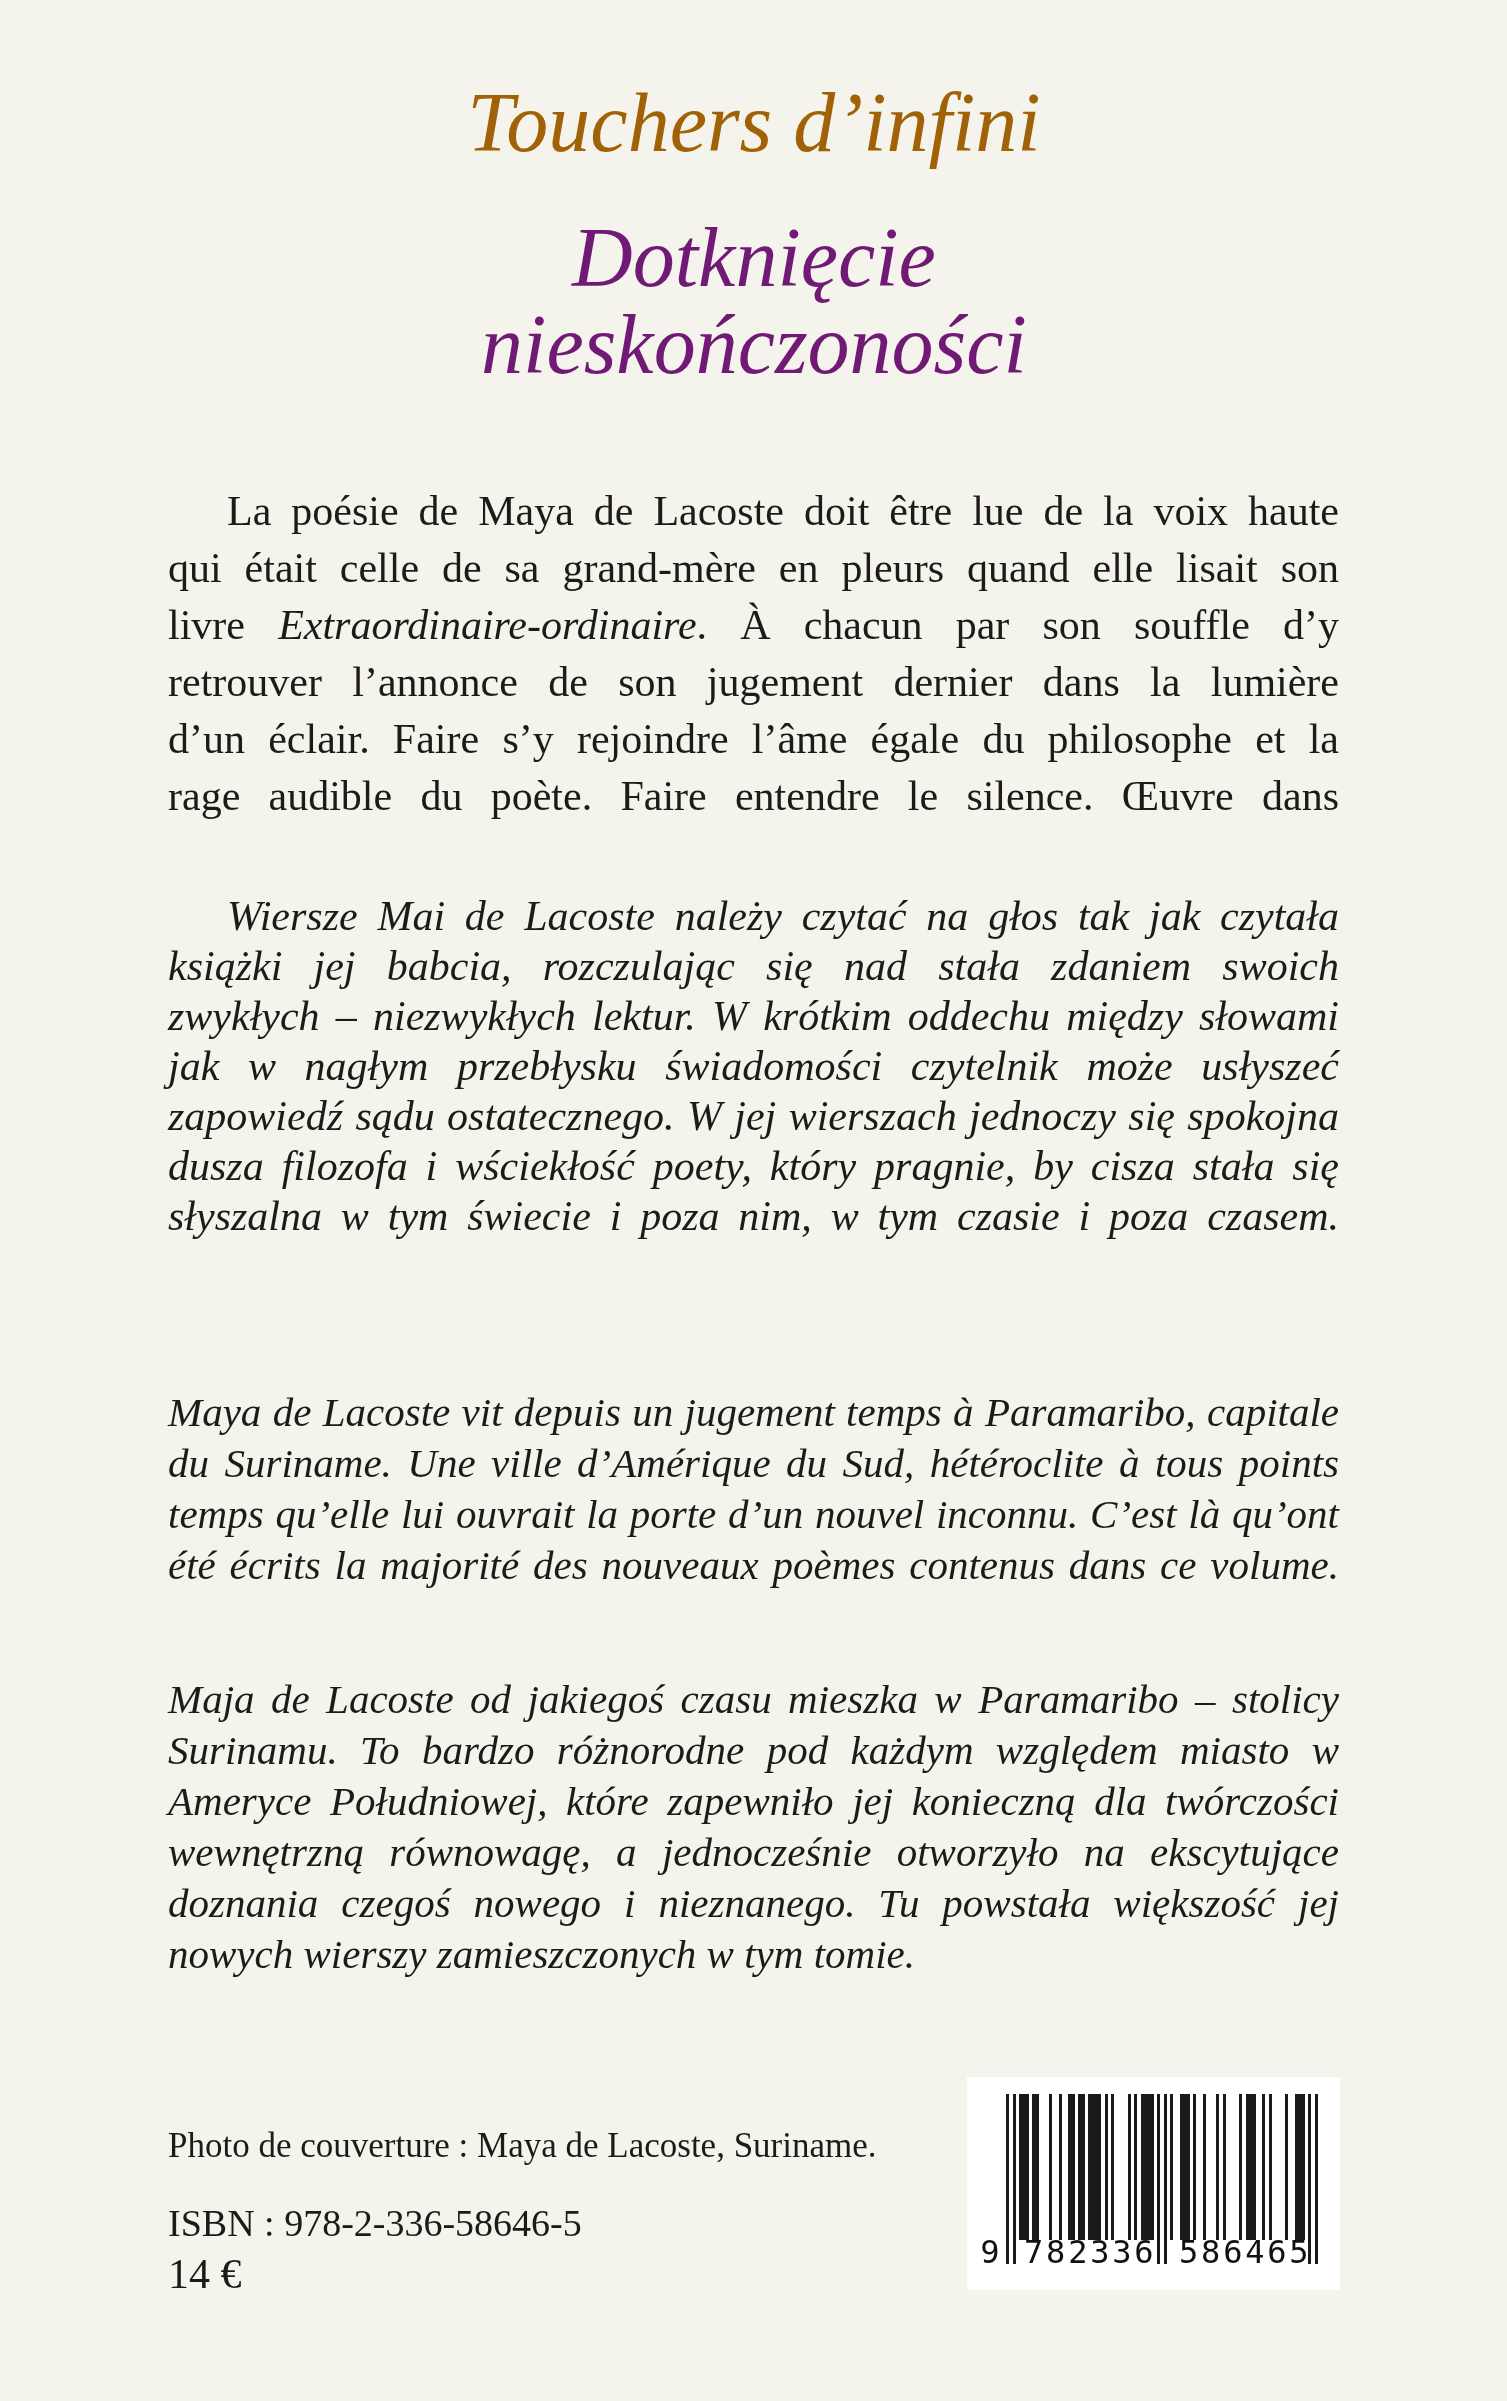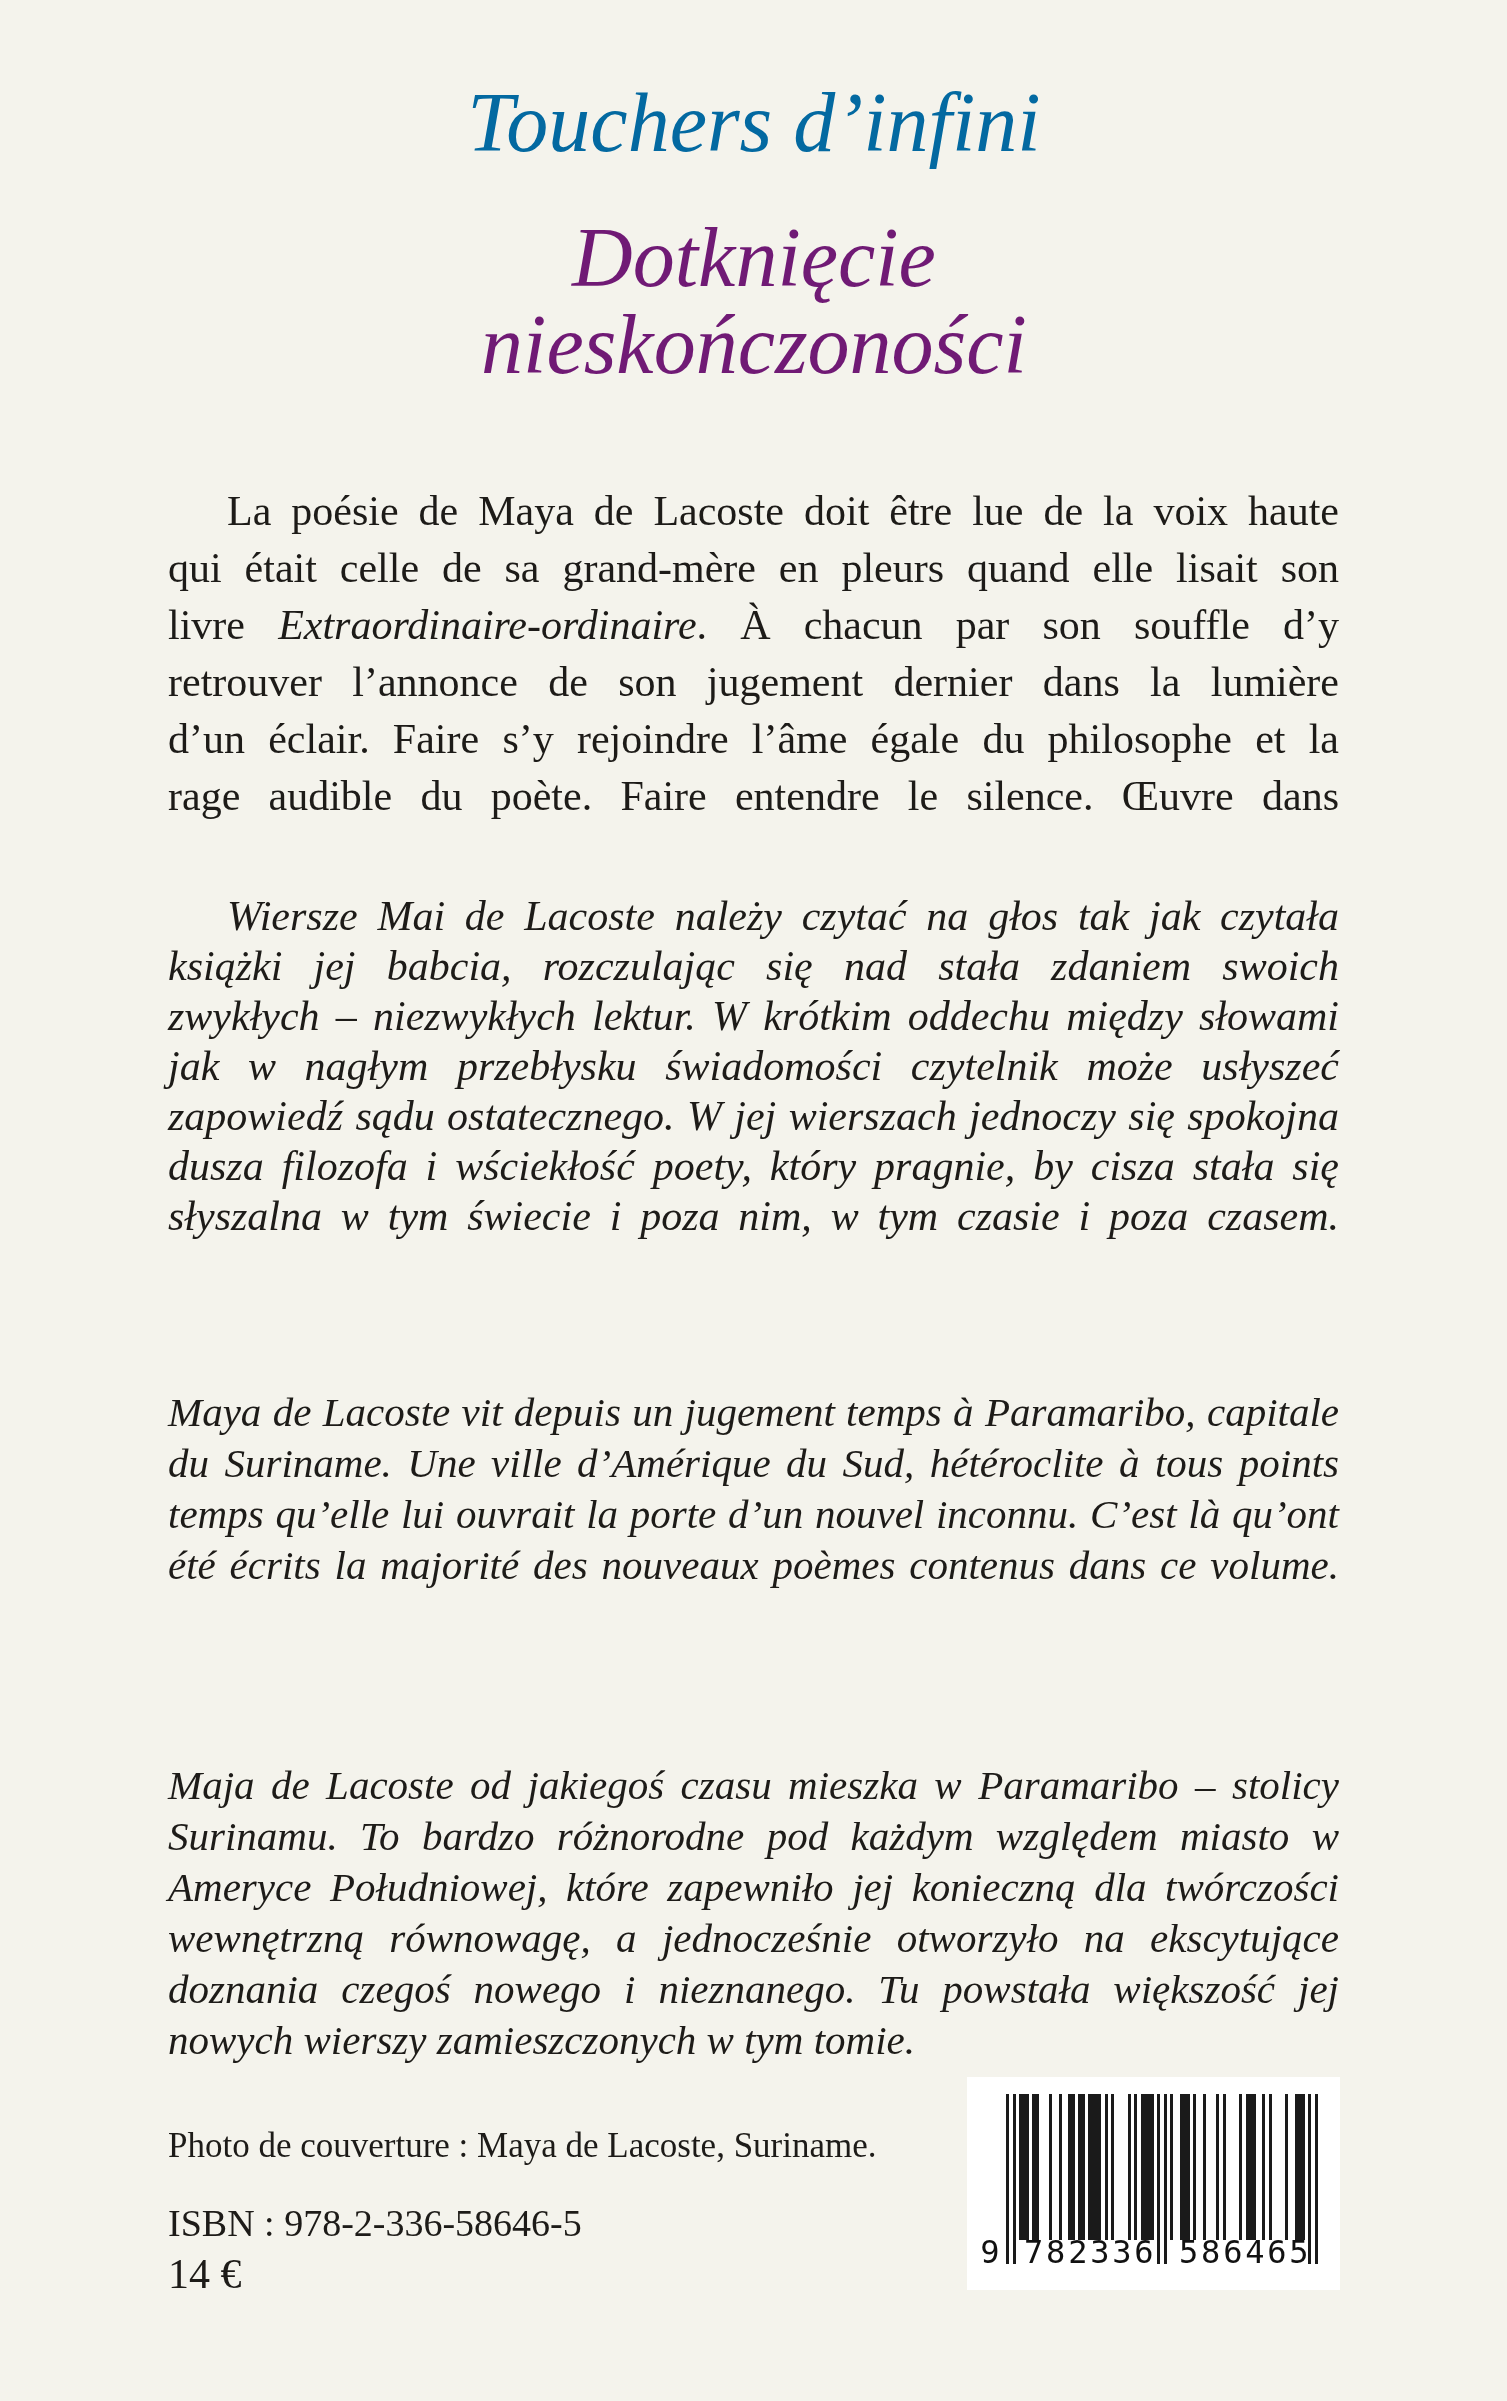--- a/index.html
+++ b/index.html
@@ -17,21 +17,21 @@
     text-align:center;
     font-style:italic;
     font-weight:400;
   }
   .title-fr{top:81px;font-size:84px;line-height:1.0;}
   .title-pl{top:206px;font-size:84px;line-height:87px;}
   .block{position:absolute;left:168px;width:1171px;}
   .para-fr-intro{top:483px;font-size:42px;line-height:57px;font-style:normal;}
   .para-pl-intro{top:891px;font-size:42px;line-height:50px;font-style:italic;}
   .para-fr-bio{top:1387px;font-size:41px;line-height:51px;font-style:italic;}
-  .para-pl-bio{top:1760px;font-size:41px;line-height:51px;font-style:italic;}
+  .para-pl-bio{top:1674px;font-size:41px;line-height:51px;font-style:italic;}
   .tline{
     text-align:justify;
     text-align-last:justify;
     white-space:normal;
   }
   .tline-last{text-align-last:left;}
   .indented .tline:first-child{text-indent:59px;}
   .seg-b{font-weight:400;}
   .seg-i{font-style:italic;margin-top:16px;}
   .footer-line{position:absolute;left:168px;white-space:nowrap;}
@@ -52,21 +52,21 @@
   .bd{position:absolute;top:0;letter-spacing:2.8px;}
   .bd-9{left:13.2px;letter-spacing:0;}
   .bd-left{left:57px;}
   .bd-right{left:212px;}
 </style>
 </head>
 <body>
 
 <div class="page" style="background: rgb(244, 243, 236); color: rgb(29, 27, 24);">
 
-  <div class="title title-fr" style="color: #0369a1;">Touchers d’infini</div>
+  <div class="title title-fr" style="color: #a16207;">Touchers d’infini</div>
 
   <div class="title title-pl" style="color: #701a75; margin-top: 8px;">
     <div>Dotknięcie</div>
     <div>nieskończoności</div>
   </div>
 
   <div class="block para-fr-intro indented">
       <div class="tline">La poésie de Maya de Lacoste doit être lue de la voix haute</div>
       <div class="tline">qui était celle de sa grand-mère en pleurs quand elle lisait son</div>
       <div class="tline"><span>livre </span><span class="seg-i">Extraordinaire-ordinaire</span><span>. À chacun par son souffle d’y</span></div>

